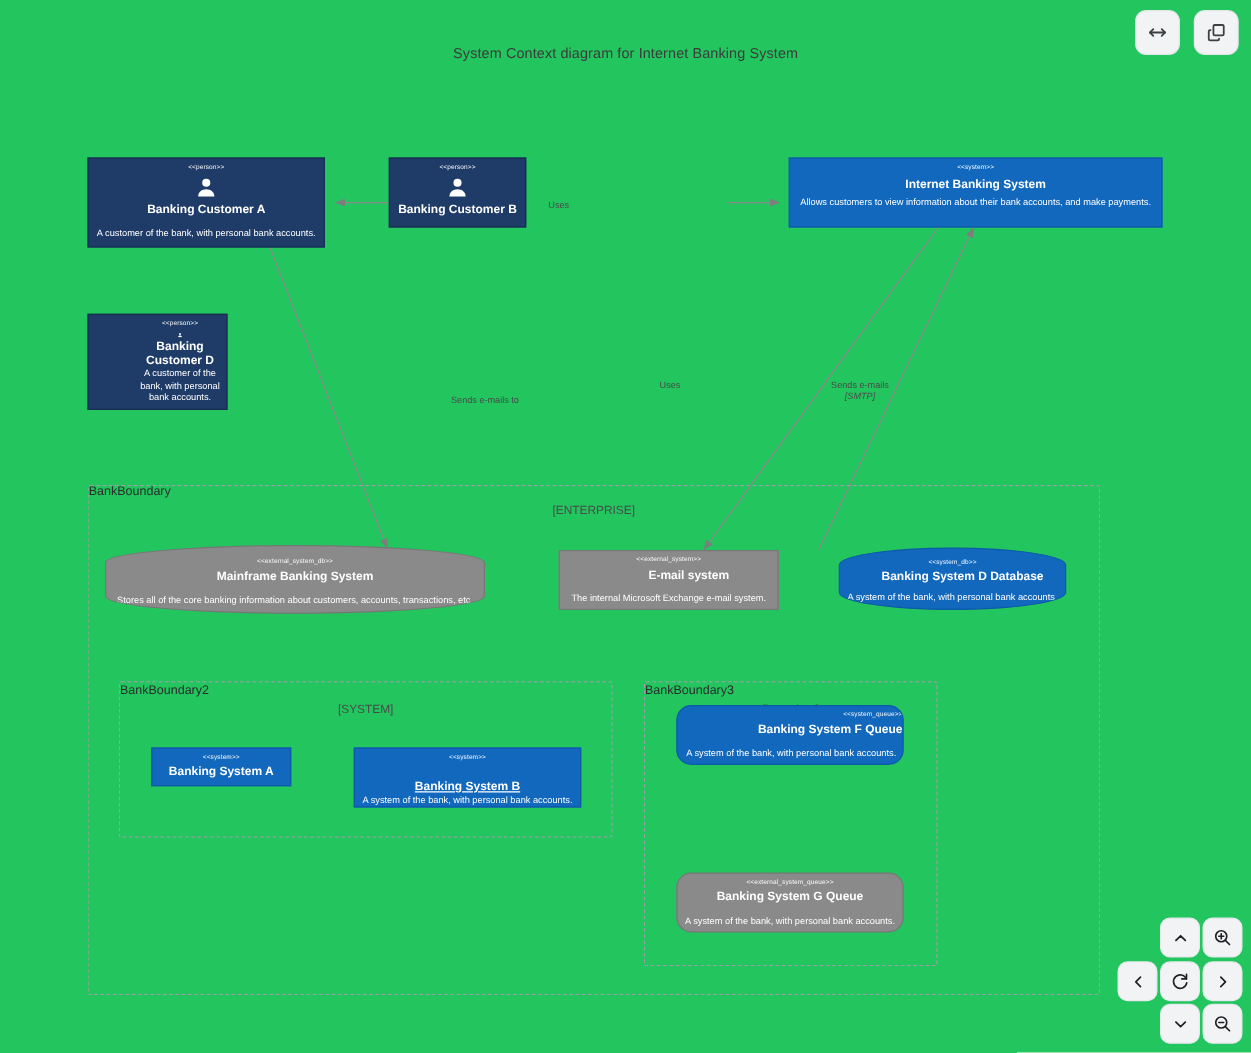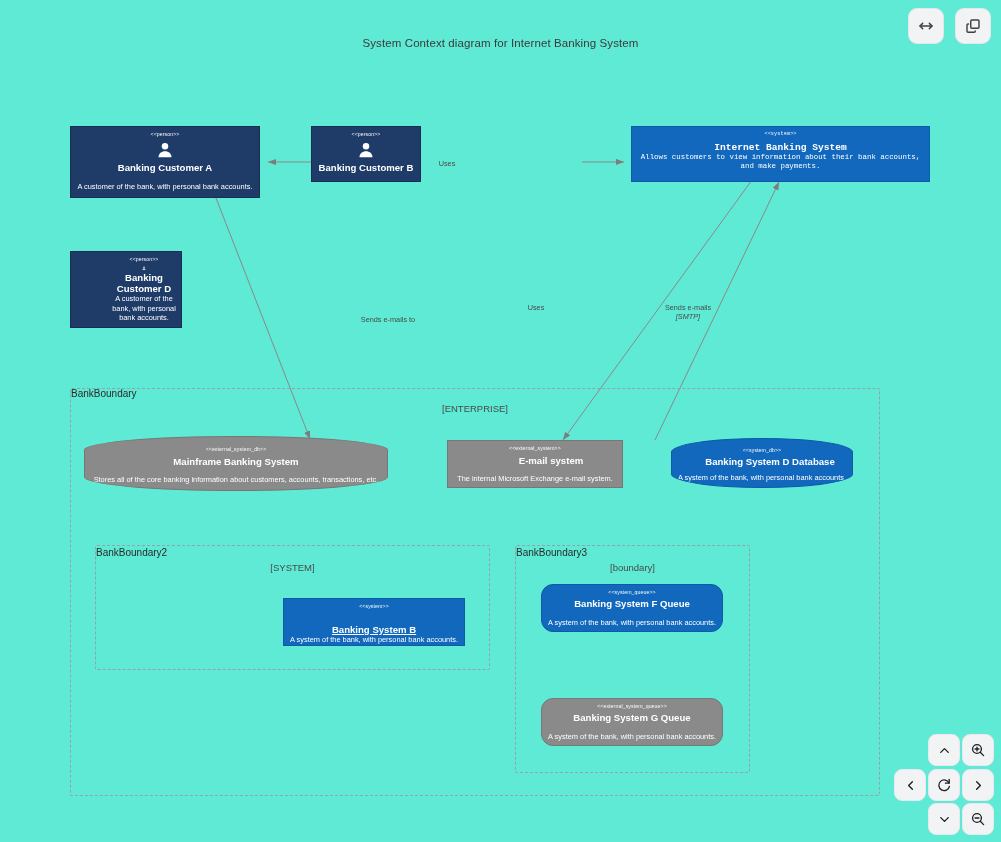--- a/index.html
+++ b/index.html
@@ -6,21 +6,21 @@
   html, body {
     margin: 0; padding: 0;
     width: 1001px; height: 842px;
     background: #ffffff;
     font-family: "Liberation Sans", sans-serif;
     overflow: hidden;
   }
   #canvas {
     position: relative;
     width: 1001px; height: 842px;
-    background: #5eead4;
+    background: #22c55e;
   }
 
   
   .toolbar { position: absolute; top: 8px; right: 10px; display: flex; gap: 11px; }
   .tool-btn {
     width: 36px; height: 36px; border-radius: 9px;
     background: #f1f3f5; border: 1px solid #e3e6ea;
     display: flex; align-items: center; justify-content: center;
     cursor: pointer;
   }
@@ -184,21 +184,21 @@
     <div class="stereotype">&lt;&lt;person&gt;&gt;</div>
     <svg class="person-icon" width="20" height="19" viewBox="0 0 24 24">
       <circle cx="12" cy="6.6" r="4.1" fill="#ffffff"></circle>
       <path d="M3.8 20.5c0-4.6 3.7-7.4 8.2-7.4s8.2 2.8 8.2 7.4z" fill="#ffffff"></path>
     </svg>
     <div class="node-name">Banking Customer D</div>
     <div class="n-spacer"></div>
     <div class="node-desc" style="padding-bottom:5px;">A customer of the bank, with personal bank accounts.</div>
   </div>
 
-  <div class="node system" style="left:631px; top:126px; width:299px; height:56px;font-family:Liberation Mono, monospace;">
+  <div class="node system" style="left:631px; top:126px; width:299px; height:56px;">
     <div class="stereotype">&lt;&lt;system&gt;&gt;</div>
     <div class="node-name" style="margin-top:3px;">Internet Banking System</div>
     <div class="n-spacer"></div>
     <div class="node-desc" style="padding-bottom:15px;">Allows customers to view information about their bank accounts, and make payments.</div>
   </div>
 
   <div class="node ext-system db" style="left:84px; top:436px; width:304px; height:55px;">
     <div class="stereotype" style="margin-top:5px;">&lt;&lt;external_system_db&gt;&gt;</div>
     <div class="node-name" style="margin-top:2px;">Mainframe Banking System</div>
     <div class="n-spacer"></div>
@@ -212,29 +212,33 @@
     <div class="node-desc" style="padding-bottom:4px;">The internal Microsoft Exchange e-mail system.</div>
   </div>
 
   <div class="node system db" style="left:671px; top:438px; width:182px; height:50px;">
     <div class="stereotype" style="margin-top:4px;">&lt;&lt;system_db&gt;&gt;</div>
     <div class="node-name" style="margin-top:1px;padding-left:16px;">Banking System D Database</div>
     <div class="n-spacer"></div>
     <div class="node-desc" style="padding-bottom:5px;">A system of the bank, with personal bank accounts.</div>
   </div>
 
+  <div class="node system" style="left:121px; top:598px; width:112px; height:31px;">
+    <div class="stereotype">&lt;&lt;system&gt;&gt;</div>
+    <div class="node-name" style="margin-top:1px;">Banking System A</div>
+  </div>
 
   <div class="node system" style="left:283px; top:598px; width:182px; height:48px;">
     <div class="stereotype">&lt;&lt;system&gt;&gt;</div>
     <div class="node-name" style="margin-top:13px;text-decoration:underline;">Banking System B</div>
     <div class="n-spacer"></div>
     <div class="node-desc" style="padding-bottom:4px;">A system of the bank, with personal bank accounts.</div>
   </div>
 
-  <div class="node system queue" style="left:541px; top:584px; width:182px; height:48px;">
+  <div class="node system queue" style="left:541px; top:564px; width:182px; height:48px;align-items:flex-end;">
     <div class="stereotype">&lt;&lt;system_queue&gt;&gt;</div>
     <div class="node-name" style="margin-top:1px;">Banking System F Queue</div>
     <div class="n-spacer"></div>
     <div class="node-desc" style="padding-bottom:4px;">A system of the bank, with personal bank accounts.</div>
   </div>
 
   <div class="node ext-system queue" style="left:541px; top:698px; width:182px; height:48px;">
     <div class="stereotype">&lt;&lt;external_system_queue&gt;&gt;</div>
     <div class="node-name" style="margin-top:1px;">Banking System G Queue</div>
     <div class="n-spacer"></div>

